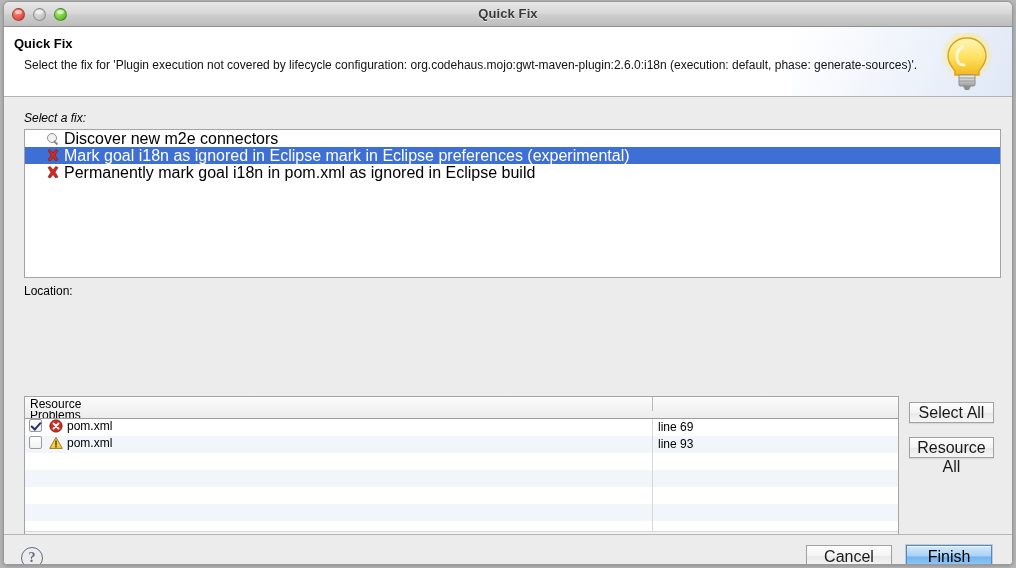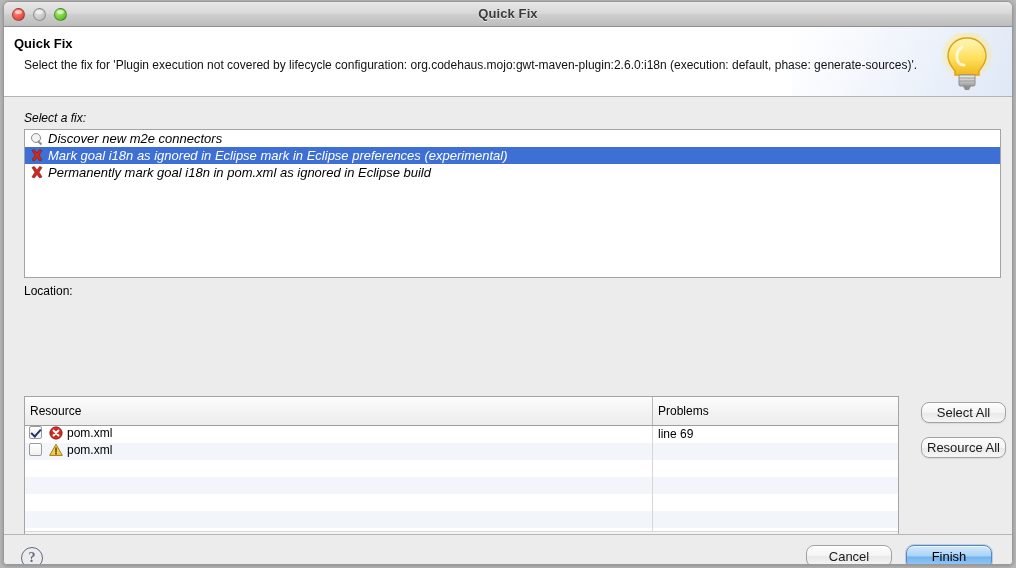--- a/index.html
+++ b/index.html
@@ -125,25 +125,24 @@
     left: 20px; top: 32px;
     width: 977px; height: 149px;
     background: #ffffff;
     border: 1px solid #a4a4a4;
     overflow: hidden;
   }
   .fixrow {
     height: 17px;
     display: flex;
     align-items: center;
-    padding-left: 4px;
-    font-size: 13px;
+    padding-left: 20px;
+    font-size: 16px;
     color: #000;
     white-space: nowrap;
-    font-style: italic;
   }
   .fixrow.selected {
     background: #3d6fd4;
     color: #ffffff;
   }
   .fixrow .ic {
     width: 16px; height: 15px;
     flex: 0 0 16px;
     margin-right: 3px;
     position: relative;
@@ -173,24 +172,25 @@
   .problems {
     position: absolute;
     left: 20px; top: 299px;
     width: 875px; height: 152px;
     border: 1px solid #a4a4a4;
     background: #ffffff;
     overflow: hidden;
   }
   .thead {
     display: flex;
-    height: 29px;
+    height: 22px;
     background: linear-gradient(to bottom, #fcfcfc 0%, #ececec 100%);
     border-bottom: 1px solid #9d9d9d;
     font-size: 12px;
+    flex-direction: column;
   }
   .th {
     display: flex;
     align-items: center;
     padding-left: 5px;
     color: #000;
     overflow: hidden;
   }
   .th-resource { width: 628px; border-right: 1px solid #b9b9b9; }
   .th-location { flex: 1; }
@@ -251,29 +251,28 @@
     position: absolute;
     left: 2px; top: 3px;
     width: 858px; height: 11px;
     border-radius: 6px;
     background: linear-gradient(to bottom, #c9c9c9, #bfbfbf);
   }
 
   
   .btn {
     font-family: "Liberation Sans", sans-serif;
-    font-size: 13px;
+    font-size: 16px;
     color: #1a1a1a;
     background: linear-gradient(to bottom, #fdfdfd 0%, #f4f4f4 50%, #e8e8e8 51%, #f6f6f6 100%);
     border: 1px solid #a2a2a2;
-    border-radius: 8px;
+    border-radius: 0;
     box-shadow: 0 1px 0 rgba(255,255,255,.7) inset, 0 1px 1px rgba(0,0,0,.08);
     text-align: center;
     cursor: default;
-    margin-left: 12px;
   }
   .btn-side {
     position: absolute;
     left: 905px;
     width: 85px; height: 21px;
     line-height: 19px;
   }
   .btn-selall   { top: 305px; }
   .btn-deselall { top: 340px; }
 
@@ -421,20 +420,21 @@
             <span class="chk"></span>
             <span class="sev">
               <svg viewBox="0 0 16 14" width="16" height="14">
                 <path d="M8 1.3 L14.3 12.4 L1.7 12.4 Z" fill="#f4cc52" stroke="#a07c16" stroke-width="1" stroke-linejoin="round"></path>
                 <path d="M8 5 L8 9" stroke="#5a4408" stroke-width="1.5" stroke-linecap="round"></path>
                 <circle cx="8" cy="10.7" r=".9" fill="#5a4408"></circle>
               </svg>
             </span>
             <span class="res-name">pom.xml</span>
           </div>
+          <div class="tcell-loc">line 93</div>
         </div>
 
         <div class="trow empty-row">
             <div class="tcell-res"></div>
             <div class="tcell-loc"></div>
           </div>
         <div class="trow empty-row alt">
             <div class="tcell-res"></div>
             <div class="tcell-loc"></div>
           </div>

